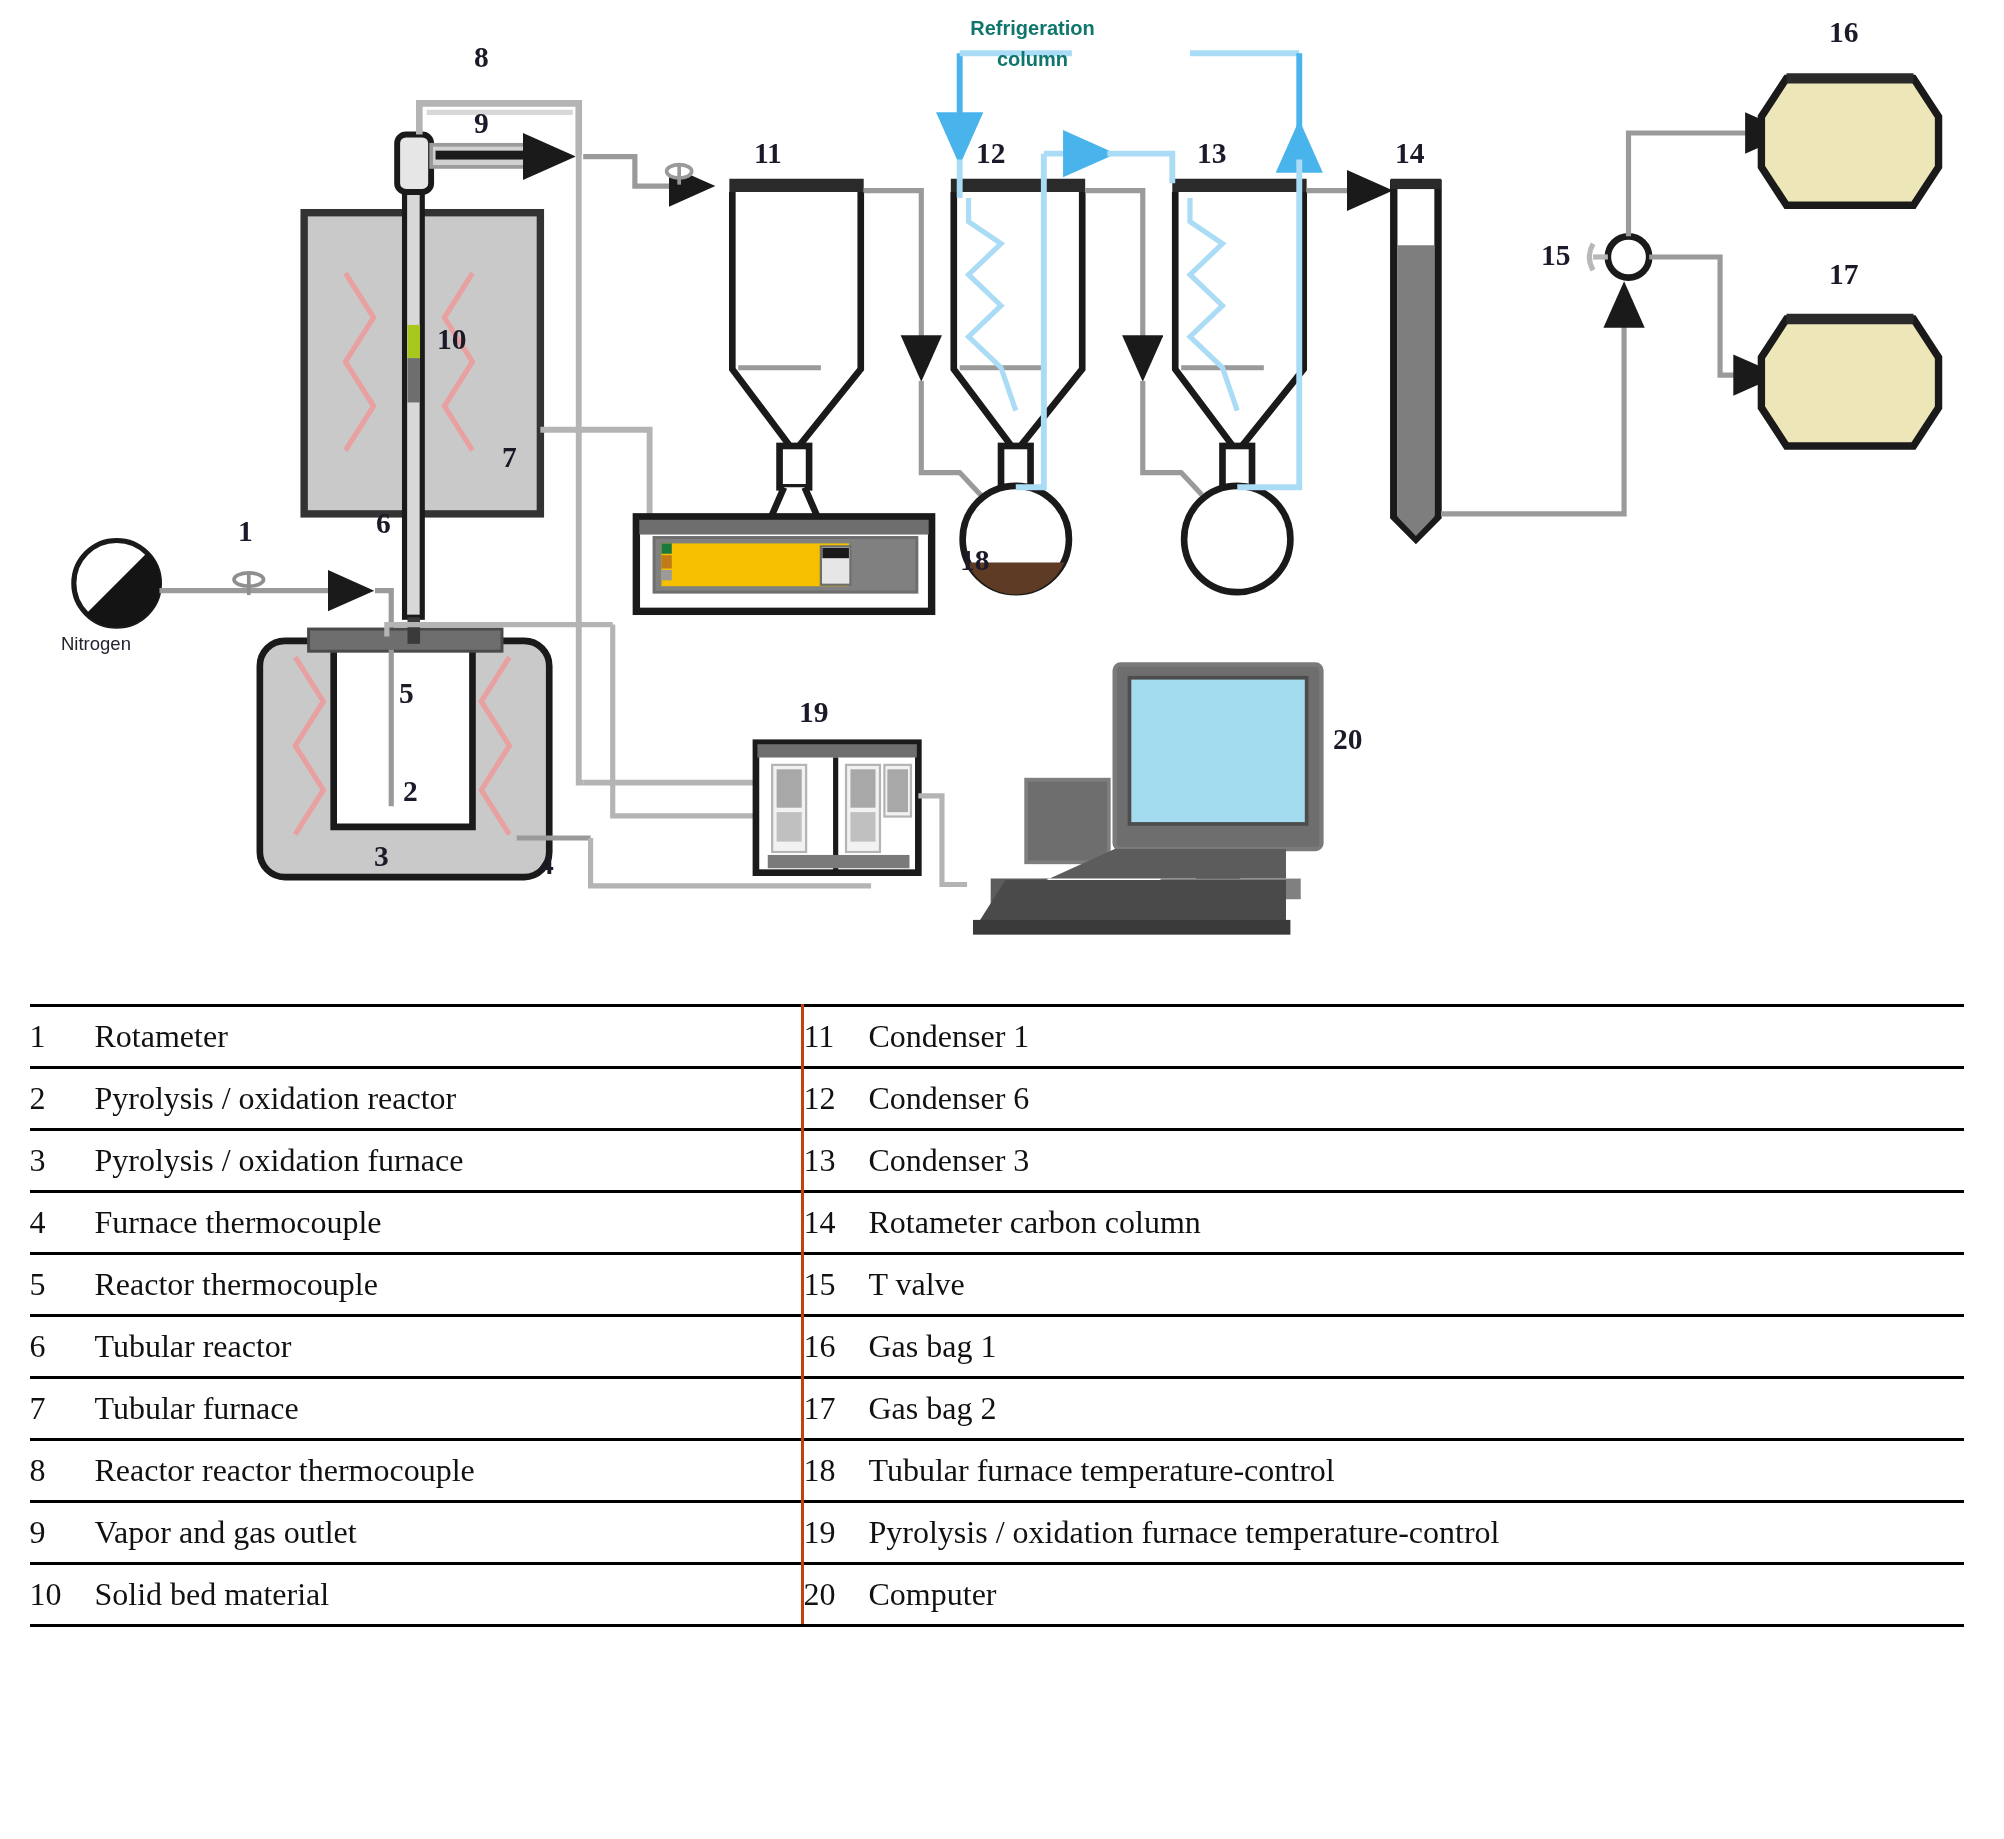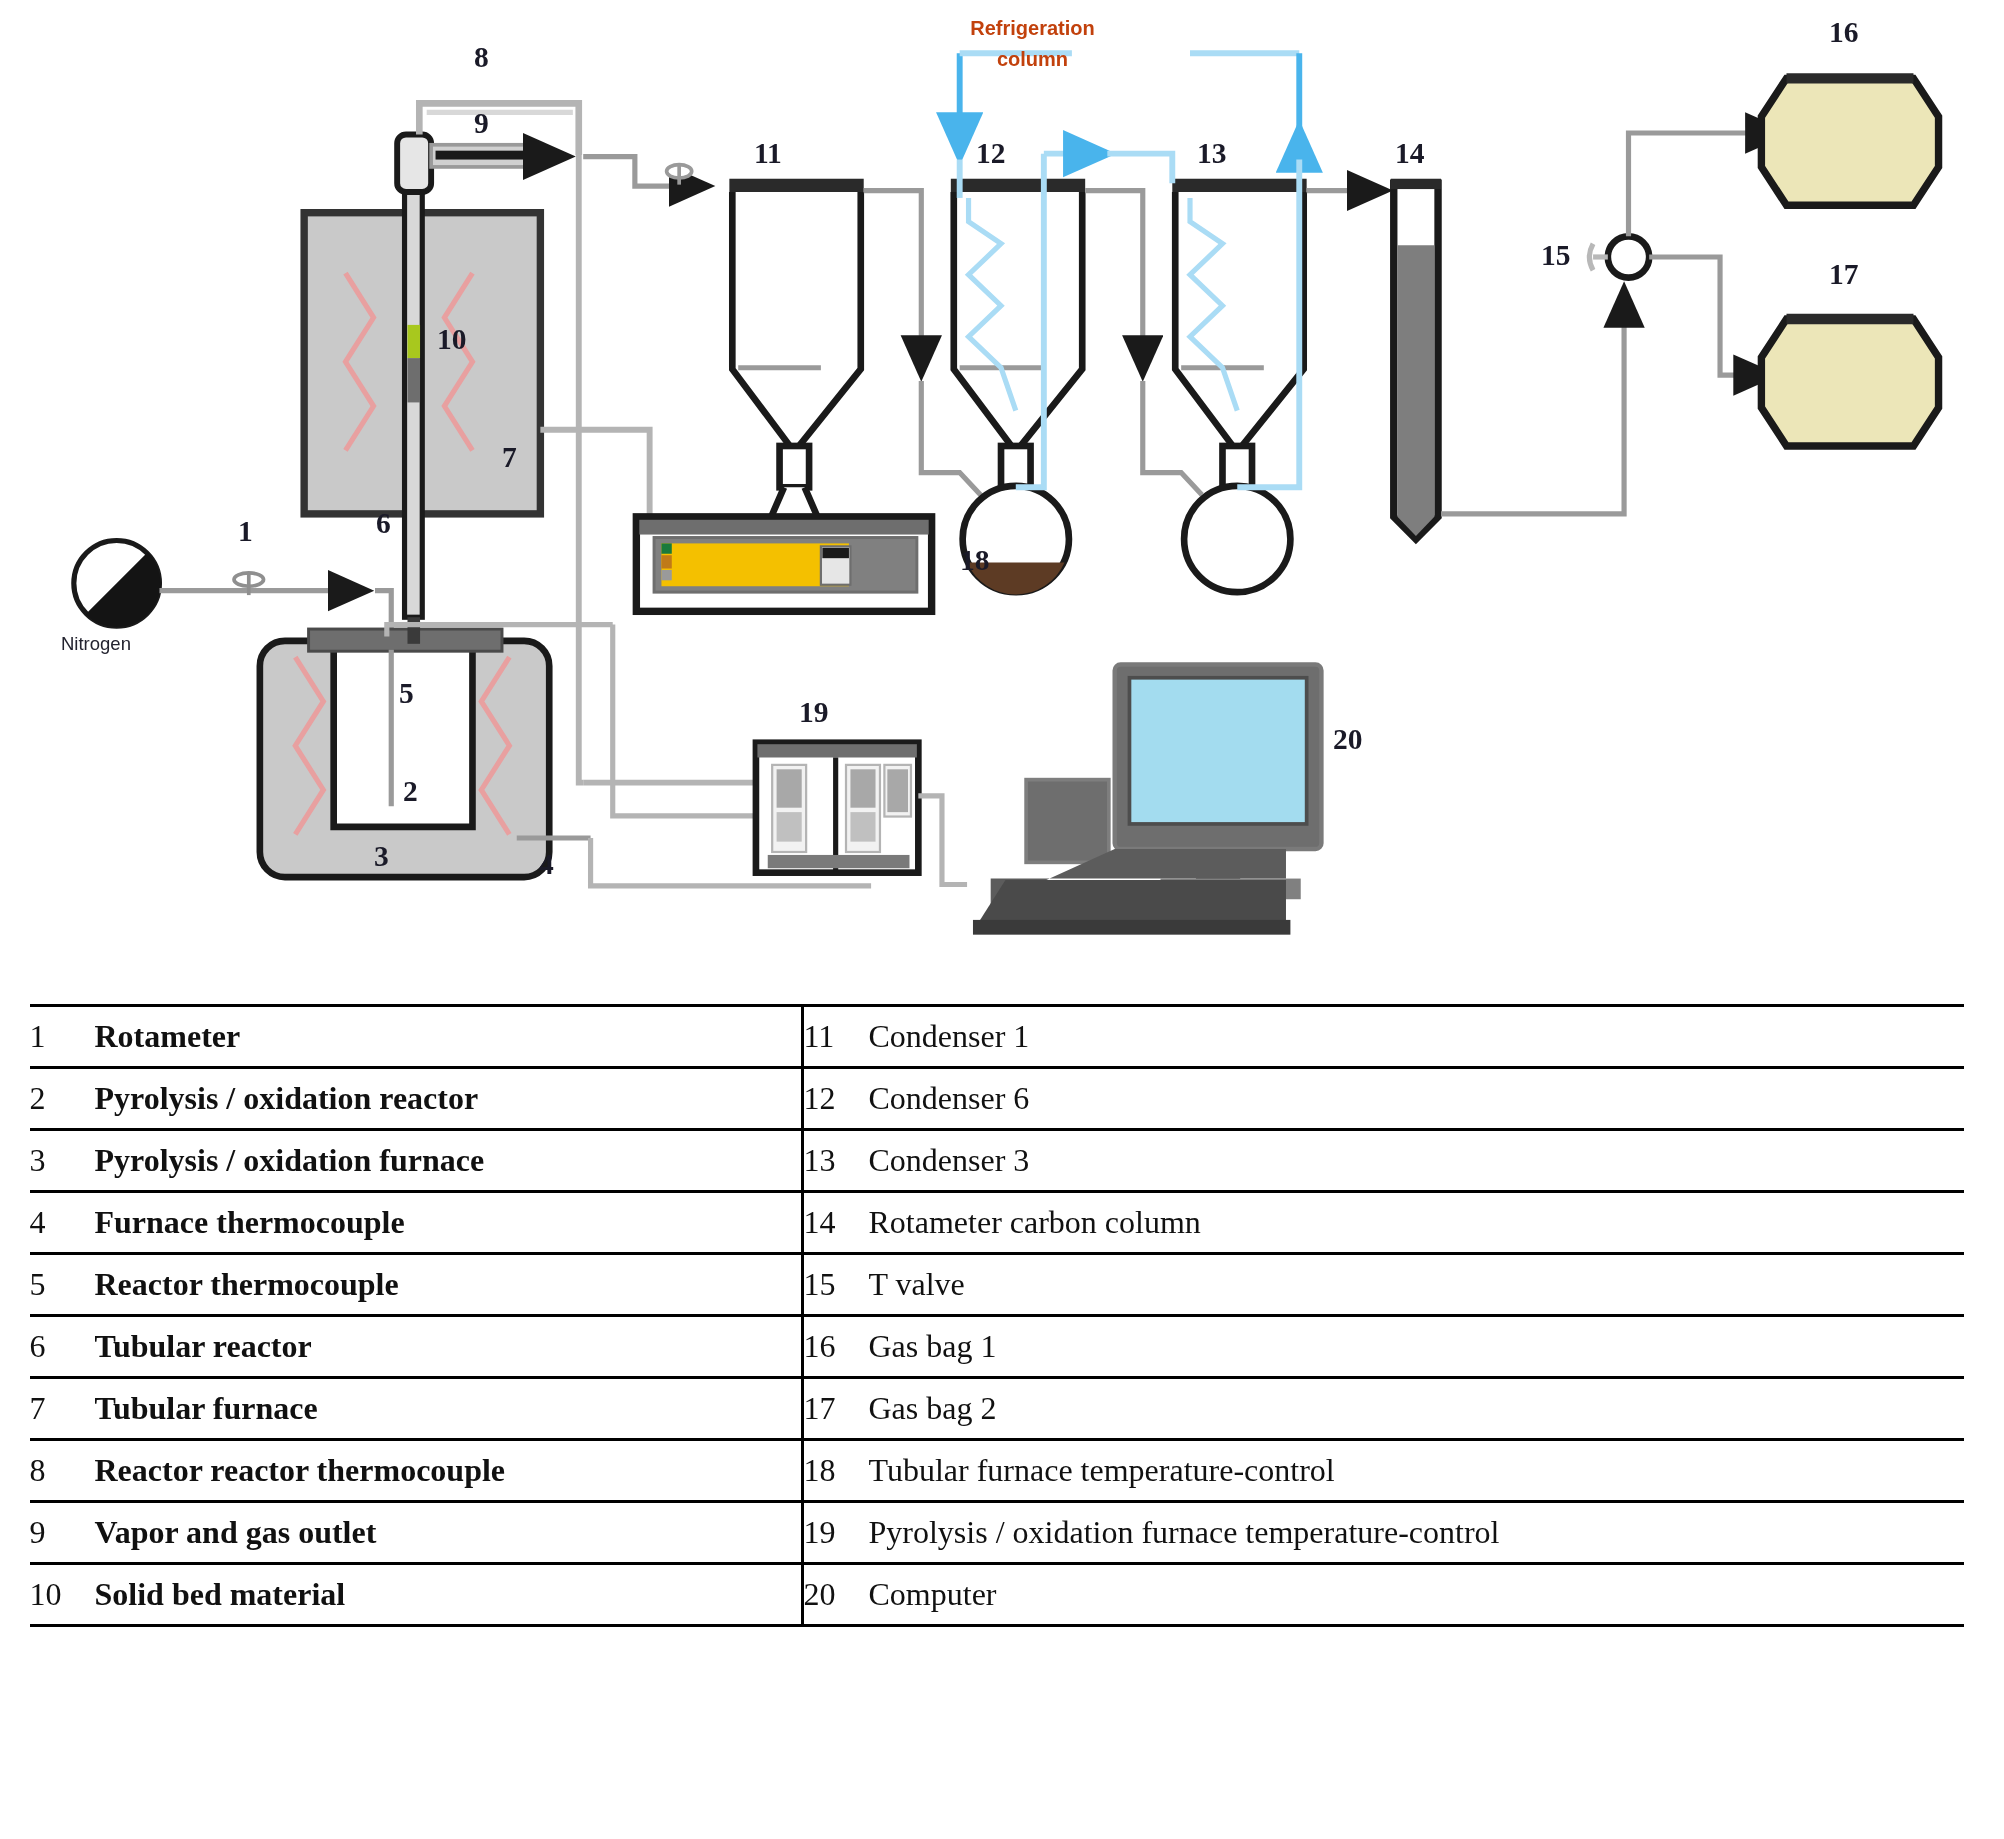--- a/index.html
+++ b/index.html
@@ -25,21 +25,21 @@
     font-weight:normal;
     font-size:18.5px;
     color:#23232f;
     white-space:nowrap;
   }
   .refrig-label{
     position:absolute;
     font-family:"Liberation Sans",sans-serif;
     font-weight:bold;
     font-size:20px;
-    color:#c2410c;
+    color:#0f766e;
     text-align:center;
     line-height:1.55;
     white-space:nowrap;
   }
 
   
   #legend{
     position:absolute;
     left:29.5px; top:1004px;
     width:1934px;
@@ -66,21 +66,21 @@
     padding-left:34px;
     font-size:29.5px;
   }
   td.idx-r{
     width:65px;
     text-align:left;
     padding-left:28px;
     font-size:29.5px;
   }
   td.txt{padding-left:19px;}
-  td.txt-left{width:706px;border-right:3px solid #000000;font-weight:bold;}
+  td.txt-left{width:706px;border-right:3px solid #c2410c;}
   td.txt-right{}
 </style>
 </head>
 <body>
 
 <div id="diagram">
 
 <svg width="2005" height="982" viewBox="0 0 2716 1330" xmlns="http://www.w3.org/2000/svg">
   <defs>
     <marker id="arrowBlack" markerWidth="10" markerHeight="10" refX="6" refY="4" orient="auto">

